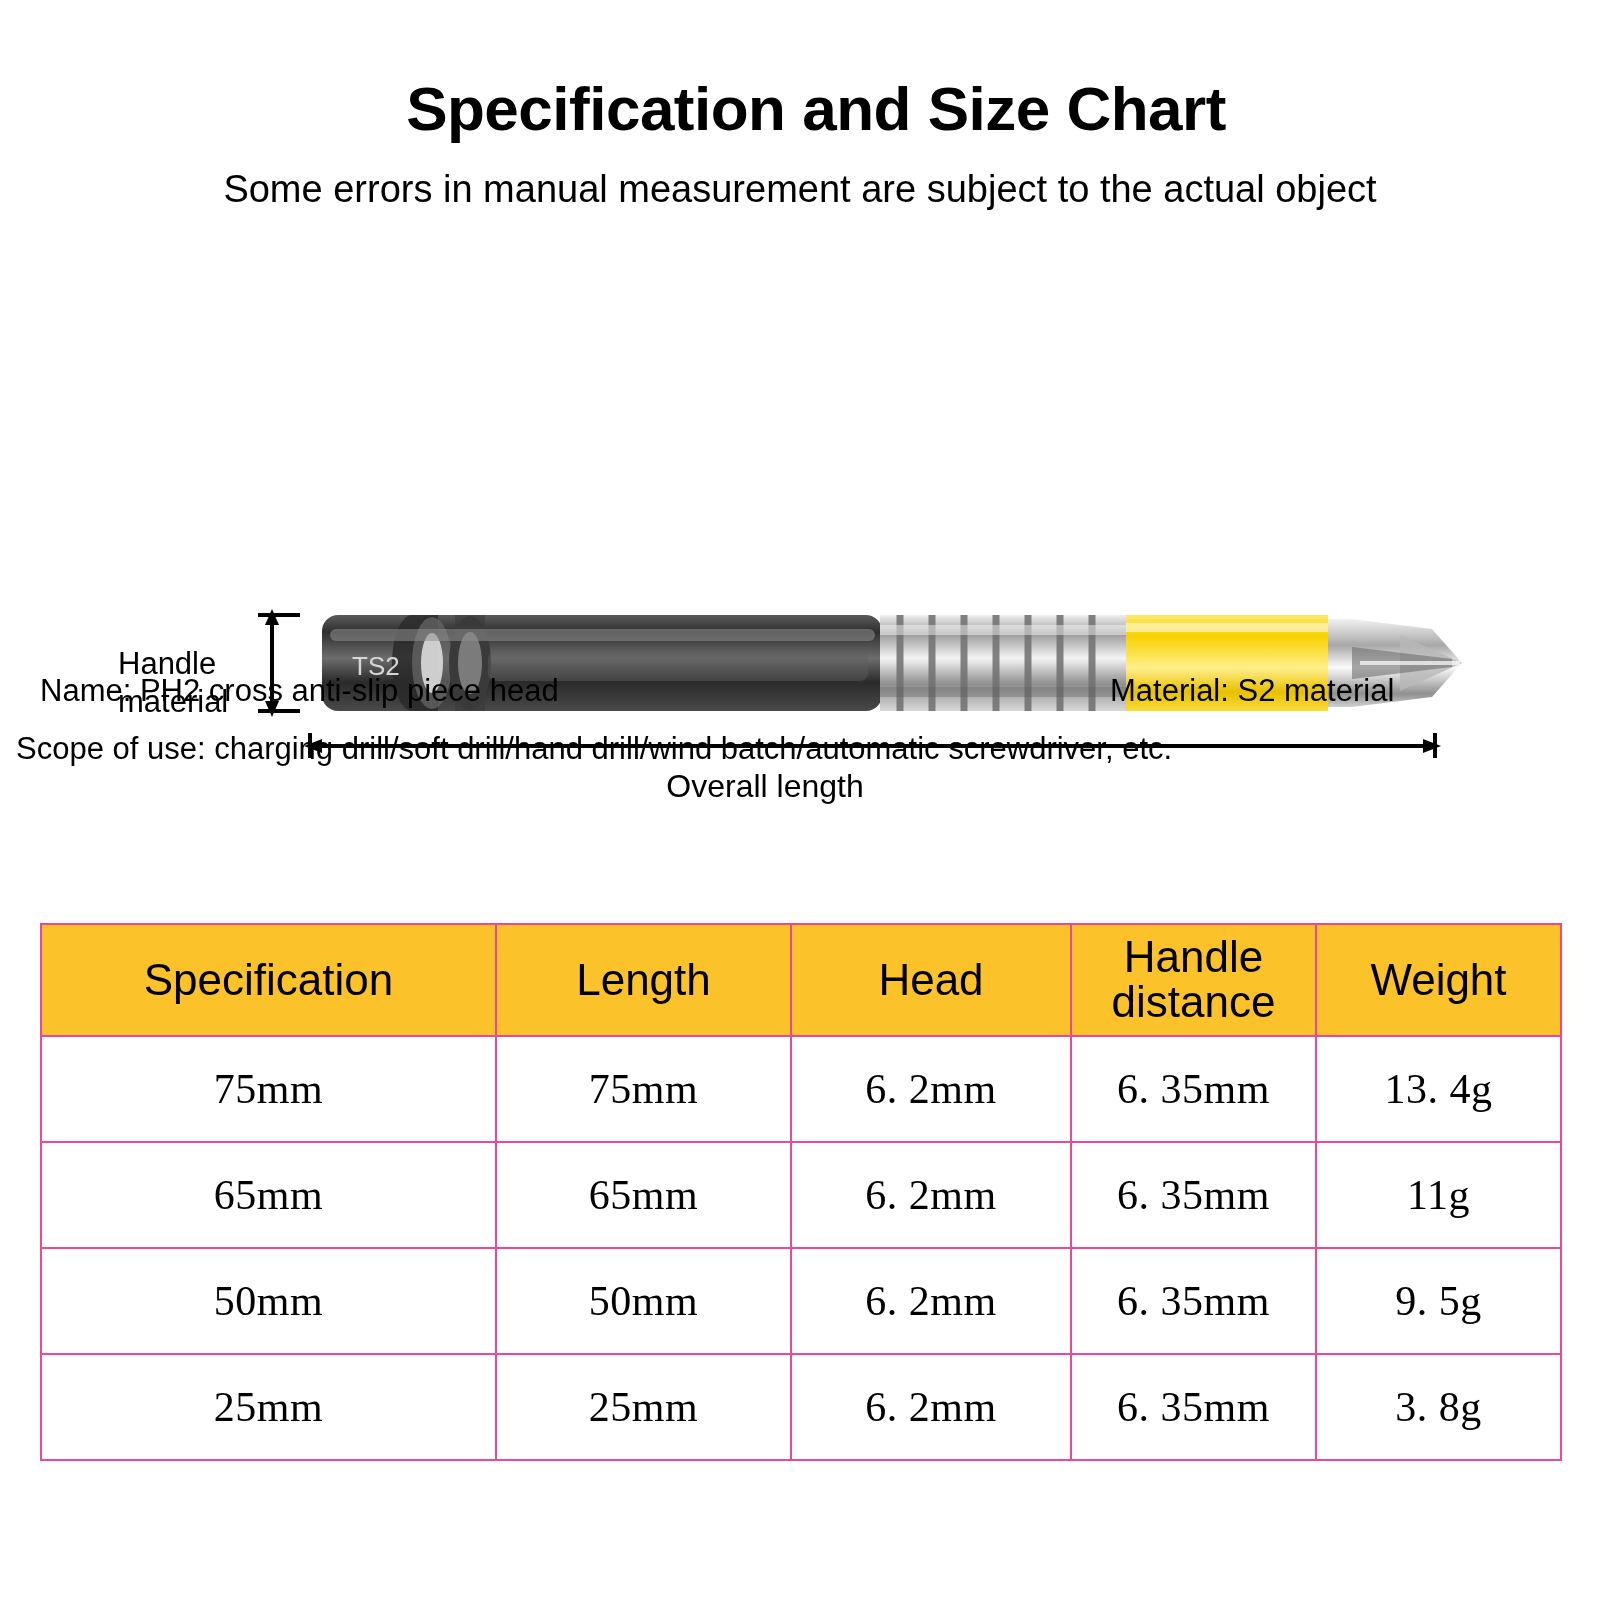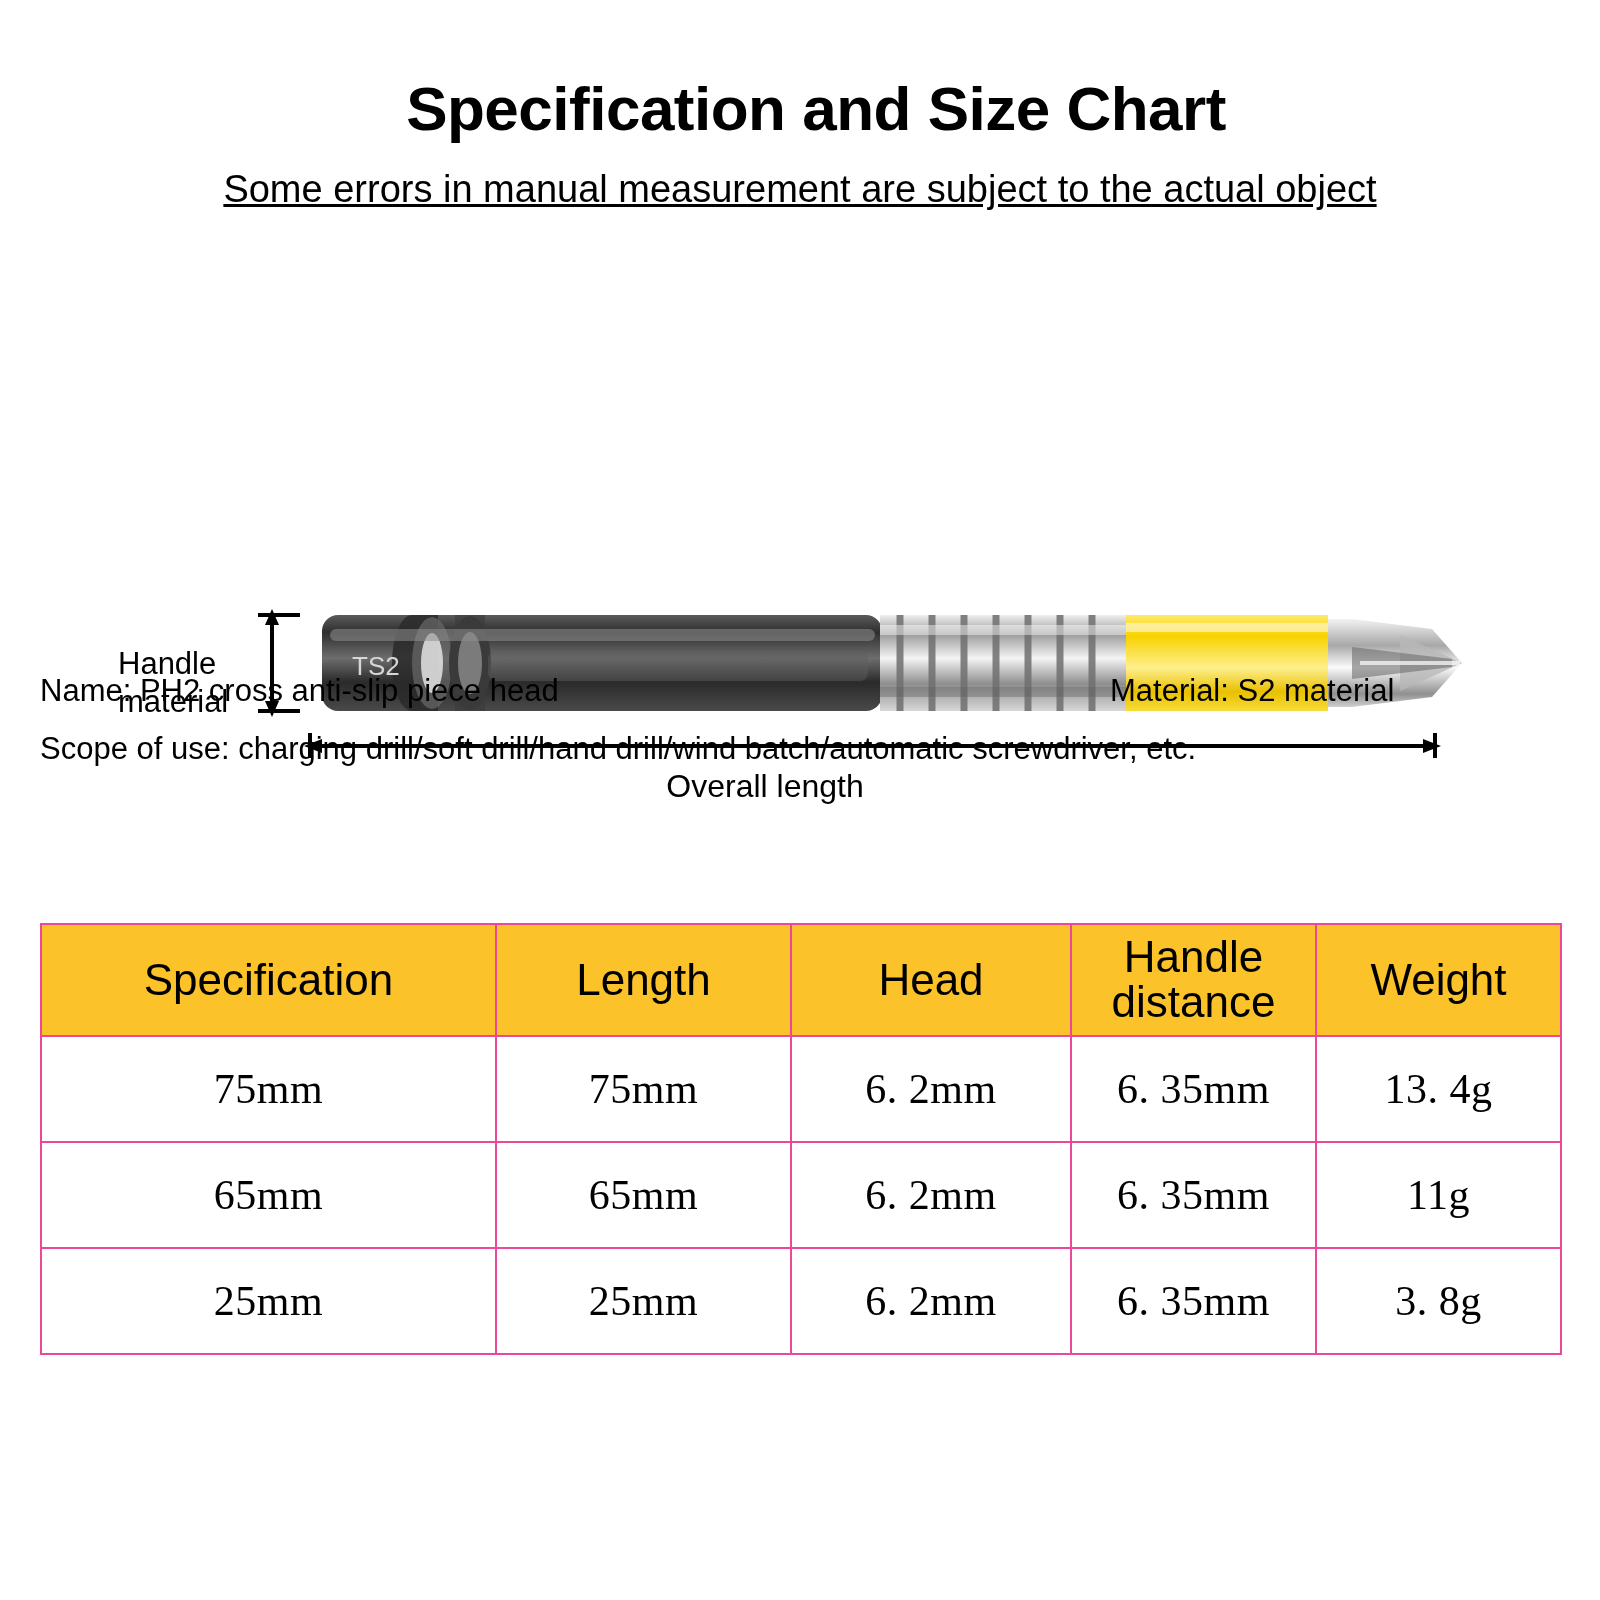--- a/index.html
+++ b/index.html
@@ -30,21 +30,20 @@
     letter-spacing: -0.5px;
     margin-top: 78px;
     line-height: 1.0;
     margin-left: 32px;
   }
   .subtitle {
     text-align: center;
     font-size: 38px;
     margin-top: 30px;
     line-height: 1.0;
-    text-decoration: underline;
   }
 
   
   .diagram {
     position: relative;
     width: 1600px;
     height: 230px;
     margin-top: 55px;
   }
   .handle-label {
@@ -88,21 +87,21 @@
     box-sizing: border-box;
     font-size: 31px;
     white-space: nowrap;
   }
   .info-right {
     font-size: 31px;
     white-space: nowrap;
     text-align: right;
   }
   .info-full {
-    padding-left: 40px;
+    padding-left: 16px;
     font-size: 31px;
     white-space: nowrap;
   }
 
   
   .table-wrap {
     position: absolute;
     left: 40px;
     top: 845px;
     width: 1520px;
@@ -276,20 +275,27 @@
           <td>13. 4g</td>
         </tr>
         <tr>
           <td>65mm</td>
           <td>65mm</td>
           <td>6. 2mm</td>
           <td>6. 35mm</td>
           <td>11g</td>
         </tr>
         <tr>
+          <td>50mm</td>
+          <td>50mm</td>
+          <td>6. 2mm</td>
+          <td>6. 35mm</td>
+          <td>9. 5g</td>
+        </tr>
+        <tr>
           <td>25mm</td>
           <td>25mm</td>
           <td>6. 2mm</td>
           <td>6. 35mm</td>
           <td>3. 8g</td>
         </tr>
       </tbody>
     </table>
   </div>
 

